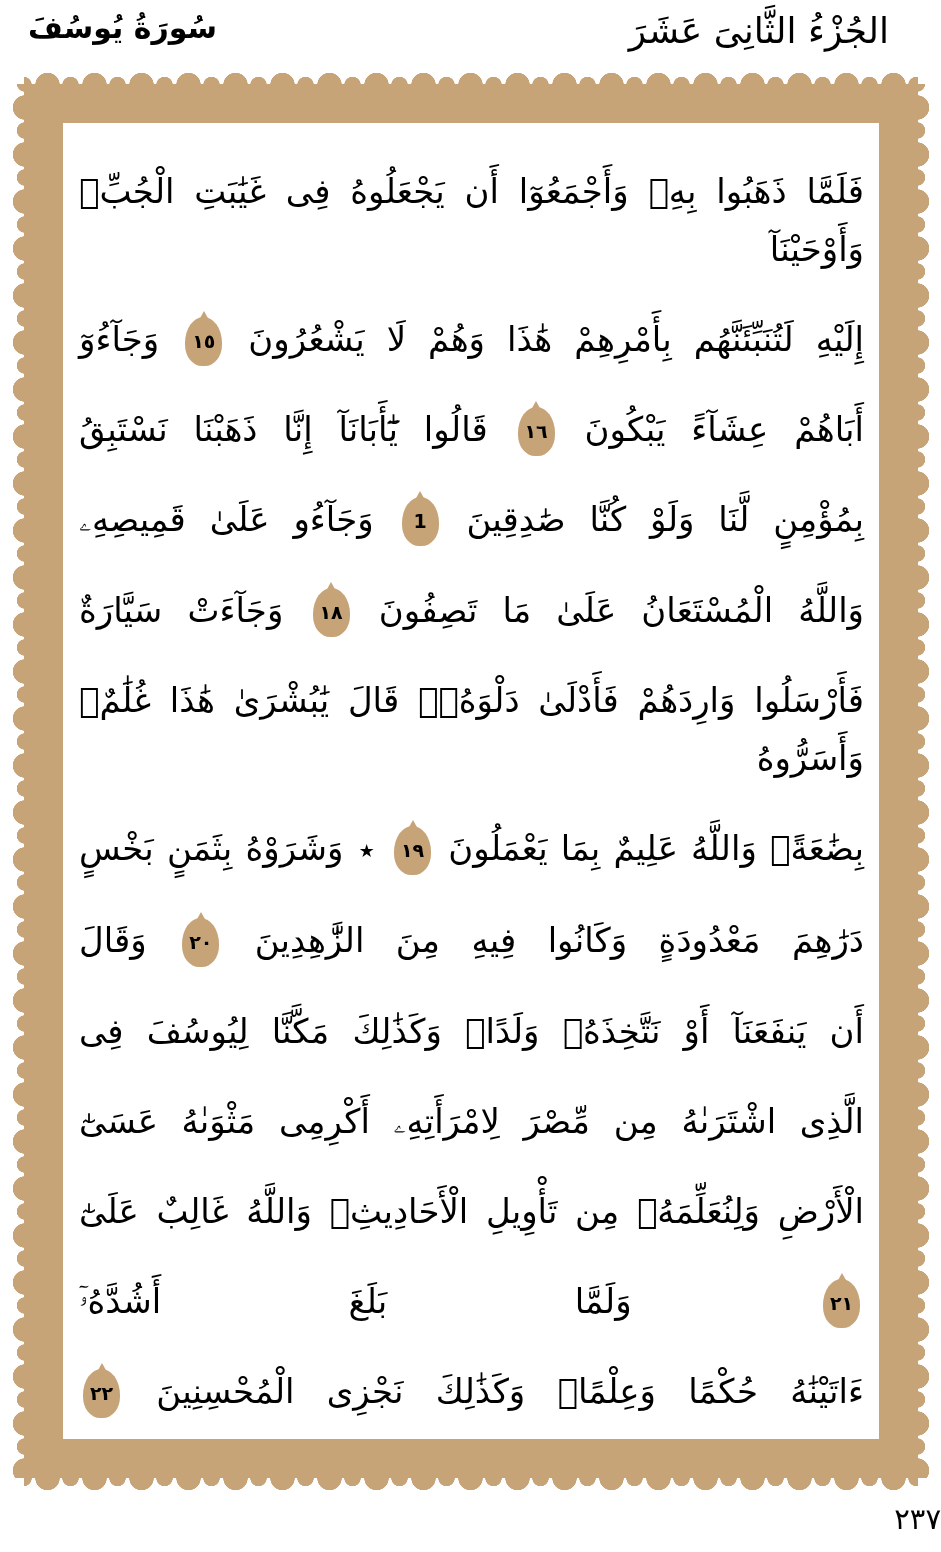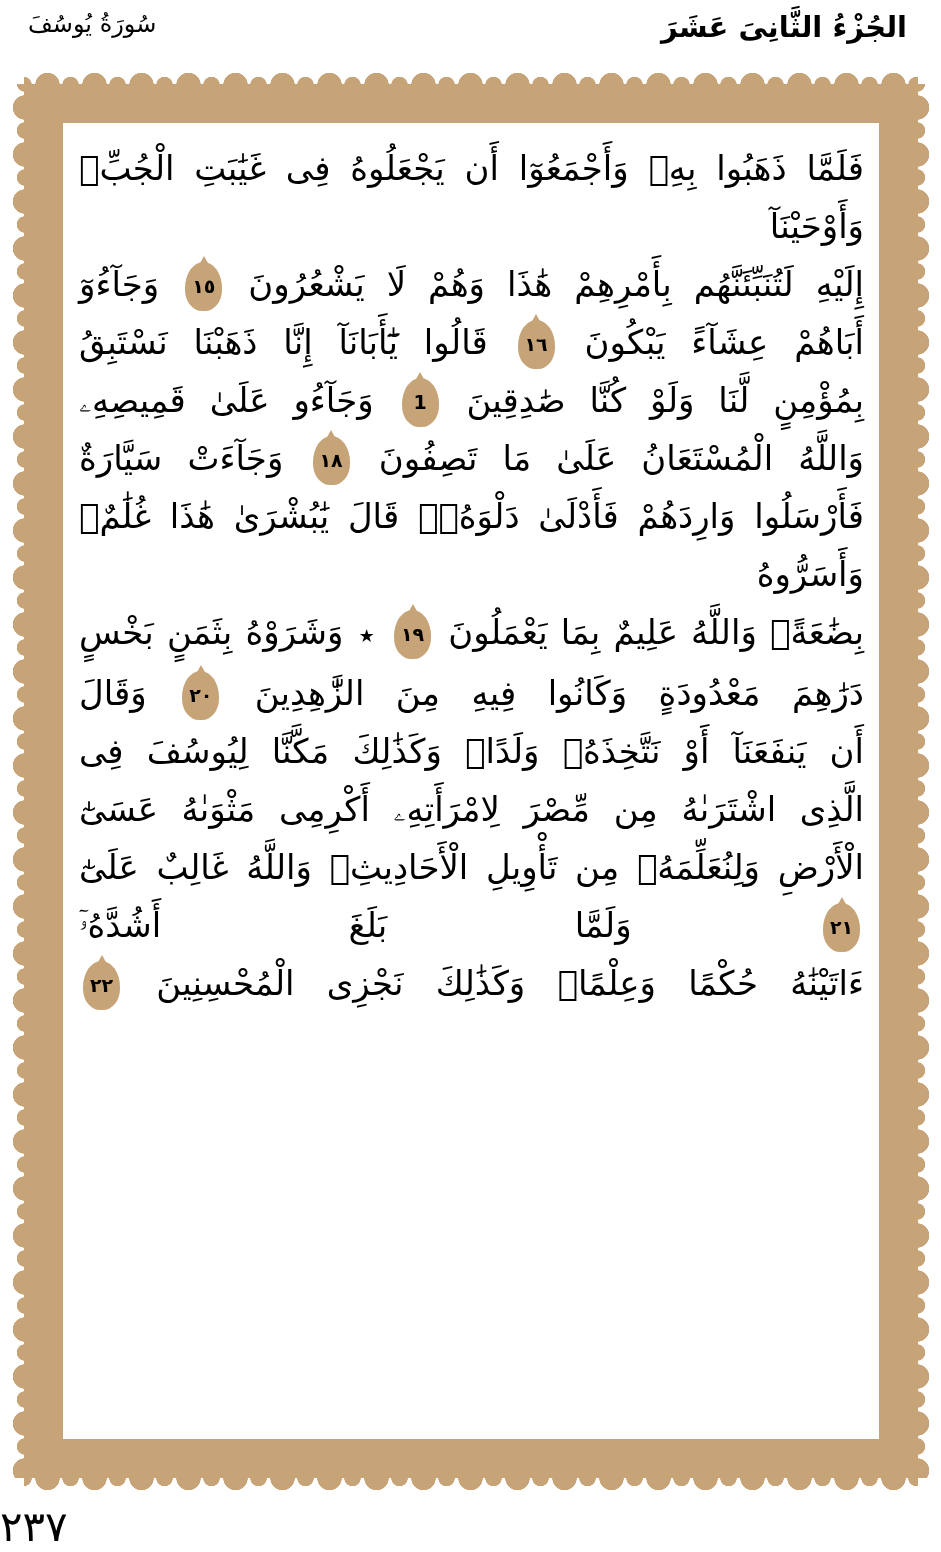--- a/index.html
+++ b/index.html
@@ -16,26 +16,26 @@
     font-family:"DejaVu Sans",sans-serif;
     color:var(--ink);
     overflow:hidden;
   }
   
   .running-head{
     position:absolute;top:4px;left:0;width:941px;height:58px;
     direction:rtl;
   }
   .juz-label{
-    position:absolute;right:34px;top:6px;
-    font-size:29px;font-weight:bold;direction:rtl;white-space:nowrap;
+    position:absolute;right:52px;top:6px;
+    font-size:36px;font-weight:normal;direction:rtl;white-space:nowrap;
   }
   .surah-label{
     position:absolute;left:28px;top:6px;
-    font-size:24px;font-weight:normal;direction:rtl;white-space:nowrap;
+    font-size:30px;font-weight:bold;direction:rtl;white-space:nowrap;
   }
   
   .band{
     position:absolute;left:24px;top:84px;width:894px;height:1394px;
     border:39px solid var(--tan);
   }
   .sc{position:absolute;background-repeat:repeat-x;}
   .sc-top{
     left:24px;top:61px;width:894px;height:24px;
     background-image:
@@ -64,22 +64,22 @@
     left:917px;top:84px;width:23px;height:1394px;background-repeat:repeat-y;
     background-image:
       radial-gradient(circle at 0% 50%, var(--tan) 0 12px, rgba(0,0,0,0) 12.5px),
       radial-gradient(circle at 0% 50%, var(--tan) 0 8px,  rgba(0,0,0,0) 8.5px);
     background-size:24px 47px,17px 47px;
     background-position:left top,left top 23px;
   }
   
   .text-area{
     position:absolute;left:63px;top:123px;width:817px;height:1317px;
-    padding:16px 16px 20px 16px;
-    display:flex;flex-direction:column;
+    padding:39px 16px 20px 16px;
+    display:flex;flex-direction:column;justify-content:space-between;
     direction:rtl;
   }
   .quran-line{
     direction:rtl;
     text-align:justify;
     text-align-last:justify;
     font-size:34px;
     line-height:58px;
     white-space:normal;
   }
@@ -102,21 +102,21 @@
   .ayah-num{
     font-size:19px;font-weight:bold;color:var(--ink);line-height:1;
     direction:rtl;
   }
   .hizb{
     font-size:30px;color:var(--ink);vertical-align:middle;margin:0 2px;
   }
   
   .page-number{
     position:absolute;left:0;top:1502px;width:941px;
-    text-align:left;font-size:42px;direction:rtl;
+    text-align:right;font-size:29px;direction:rtl;
   }
 </style>
 </head>
 <body>
 
 <div class="page">
 
   <div class="running-head">
     <div class="juz-label">الجُزْءُ الثَّانِىَ عَشَرَ</div>
     <div class="surah-label">سُورَةُ يُوسُفَ</div>

